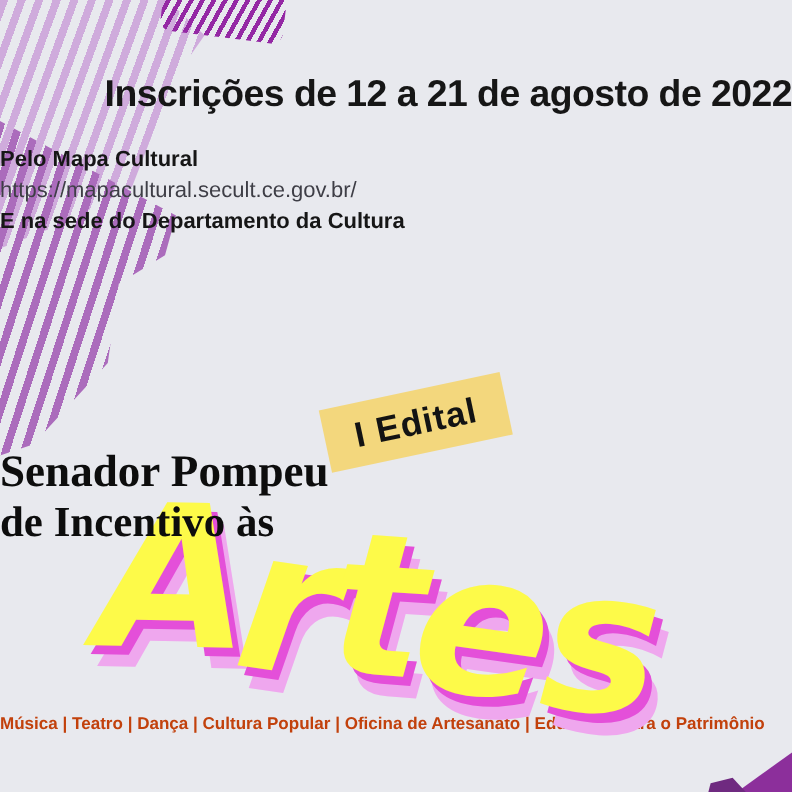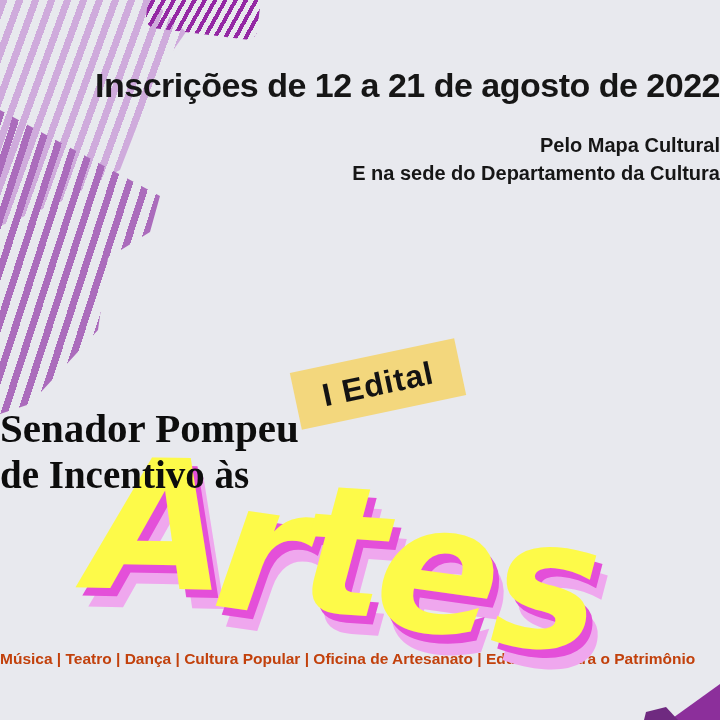--- a/index.html
+++ b/index.html
@@ -48,21 +48,21 @@
   
   .headline{
     position:absolute;top:66px;left:0;width:100%;
     text-align:right;
     font-size:34px;font-weight:bold;letter-spacing:-0.5px;
     color:var(--text-black);
   }
   
   .info{
     position:absolute;top:131px;left:0;width:100%;
-    text-align:right;line-height:28px;
+    text-align:left;line-height:28px;
   }
   .info .bold-line{font-weight:bold;font-size:20px;color:var(--text-black);}
   .info .gray-line{font-weight:normal;font-size:20px;color:var(--text-gray);}
   
   .badge{
     position:absolute;left:294px;top:355px;width:168px;height:58px;
     background:var(--badge-yellow);
     transform:rotate(-12deg);
     display:flex;align-items:center;justify-content:center;
     z-index:2;
@@ -109,20 +109,21 @@
 <div class="poster">
 
   <div class="stripes stripes-light"></div>
   <div class="stripes stripes-medium"></div>
   <div class="stripes stripes-dark"></div>
 
   <div class="headline">Inscrições de 12 a 21 de agosto de 2022</div>
 
   <div class="info">
     <div class="bold-line">Pelo Mapa Cultural</div>
+    <div class="gray-line">https://mapacultural.secult.ce.gov.br/</div>
     <div class="bold-line">E na sede do Departamento da Cultura</div>
   </div>
 
   <div class="badge">
     <span>I Edital</span>
   </div>
 
   <div class="hero"><span class="ltr">A</span><span class="ltr">r</span><span class="ltr">t</span><span class="ltr">e</span><span class="ltr">s</span></div>
 
   <div class="title-serif title-line1">Senador Pompeu</div>

